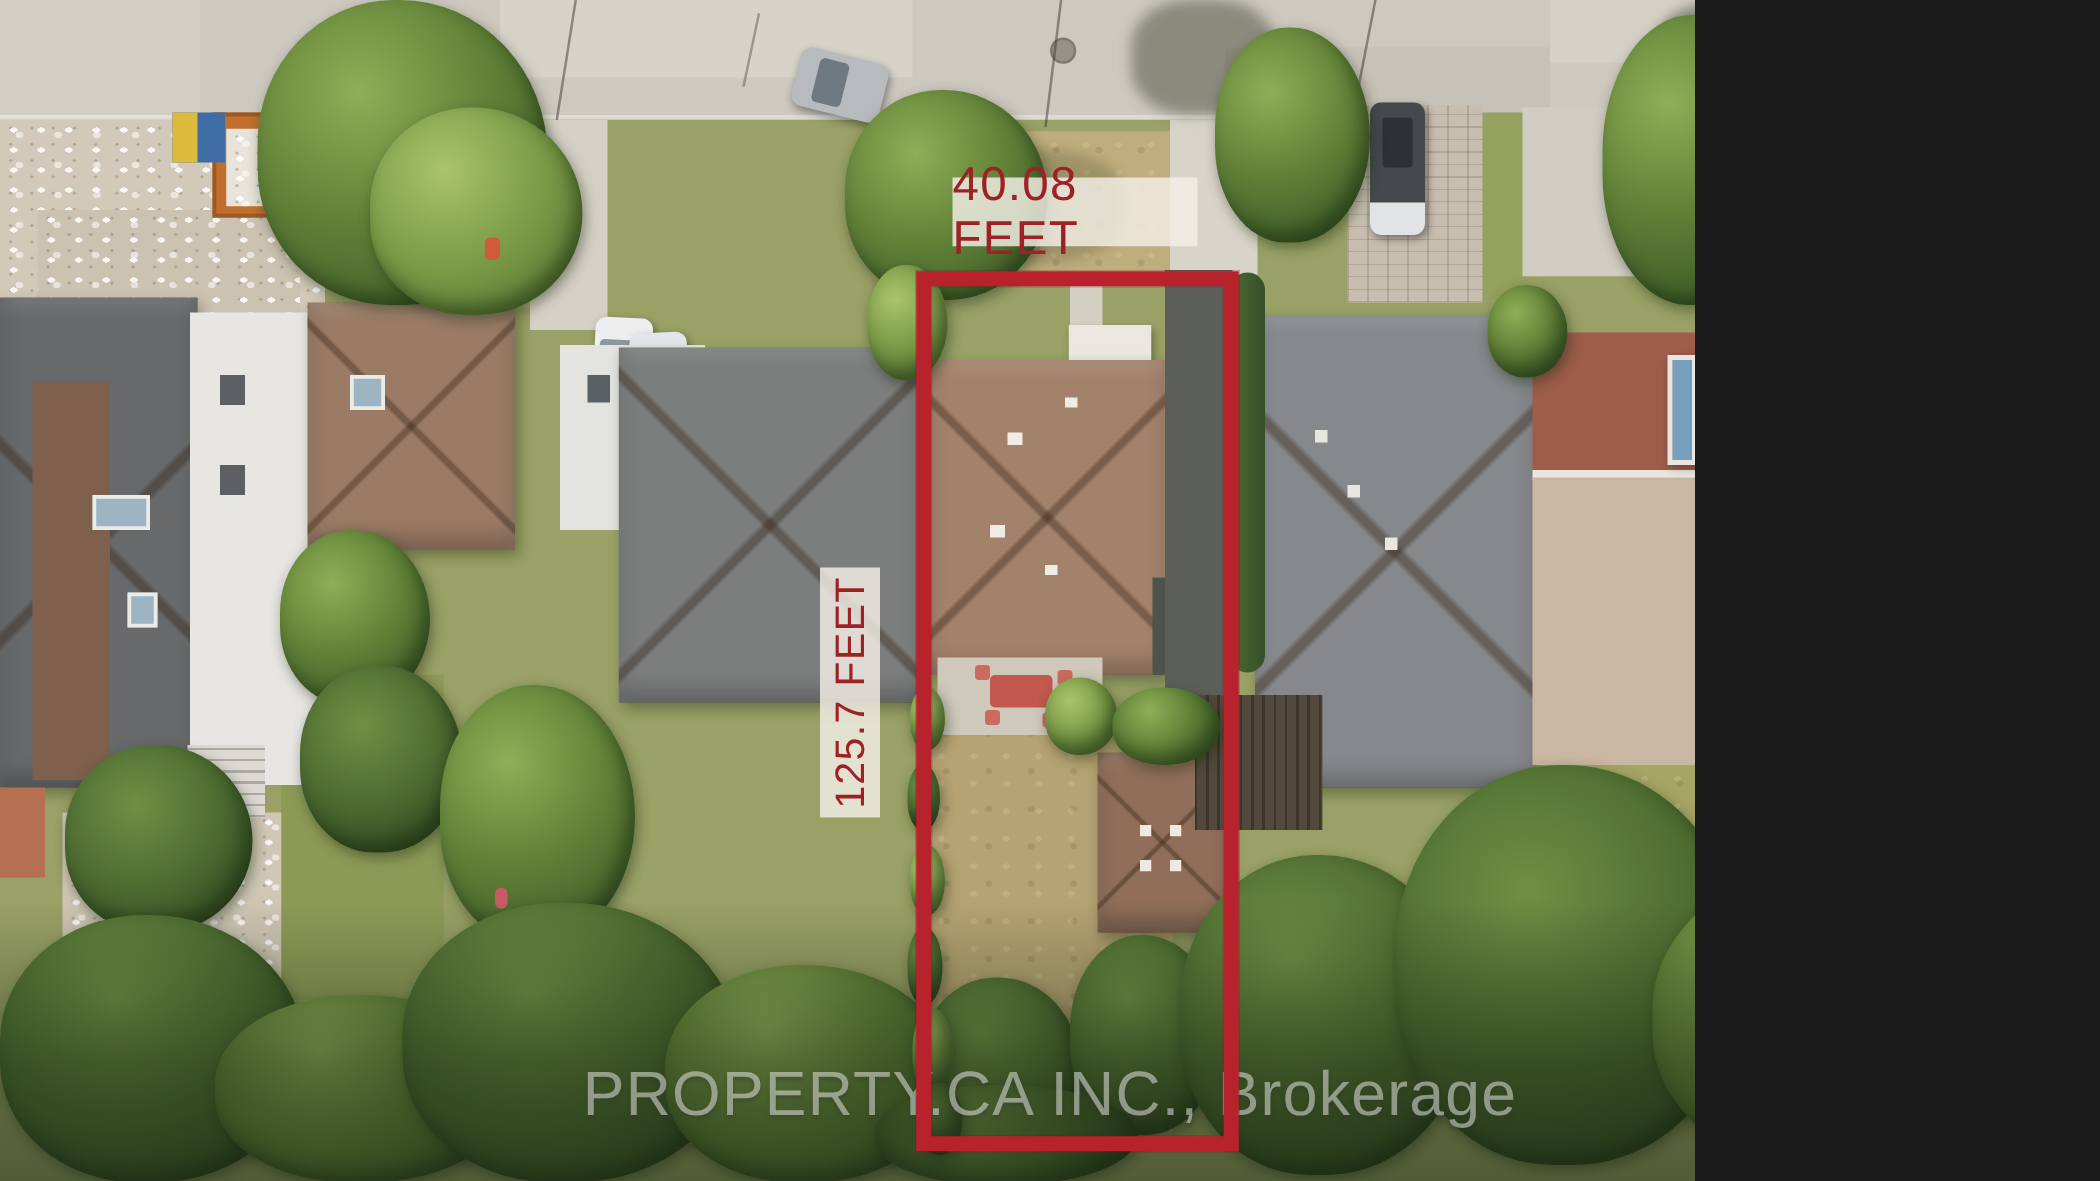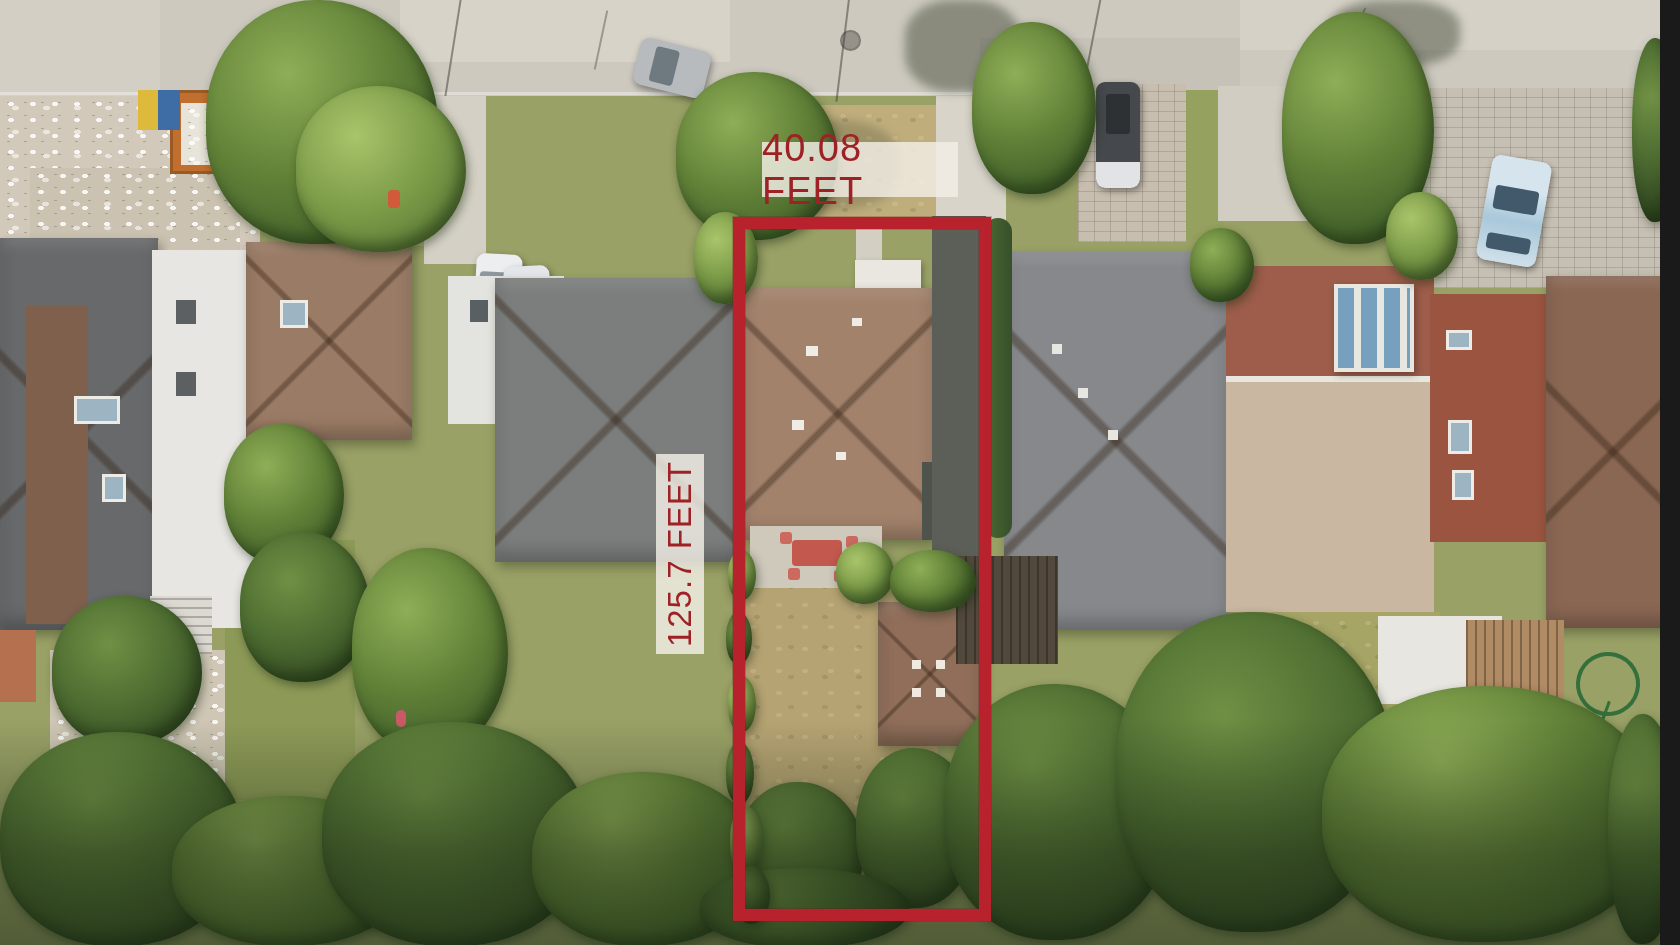--- a/index.html
+++ b/index.html
@@ -1,16 +1,16 @@
 <!DOCTYPE html>
 <html><head>
 <meta charset="utf-8">
 <style>
   html,body{margin:0;padding:0;background:#1a1a1a}
-  .stage{position:relative;width:1660px;height:945px;overflow:hidden;background:#99a166;font-family:"Liberation Sans",sans-serif}
+  .stage{position:relative;width:1356px;height:945px;overflow:hidden;background:#99a166;font-family:"Liberation Sans",sans-serif}
   .a{position:absolute}
   .hip{position:absolute;background:
     linear-gradient(45deg, transparent 48.4%, rgba(50,32,18,.38) 49.4%, rgba(50,32,18,.38) 50.6%, transparent 51.6%),
     linear-gradient(135deg, transparent 48.4%, rgba(50,32,18,.38) 49.4%, rgba(50,32,18,.38) 50.6%, transparent 51.6%),
     var(--c,#96785f);
     box-shadow: inset 0 -10px 16px rgba(0,0,0,.22), inset 0 8px 12px rgba(255,255,255,.10), 3px 5px 10px rgba(22,28,14,.35)}
   .tree{position:absolute;border-radius:48% 52% 50% 46%;background:radial-gradient(circle at 35% 30%, #8fae57 0%, #628238 45%, #46652c 78%, #3a5526 100%);box-shadow: inset -6px -8px 14px rgba(20,35,12,.5), 2px 4px 10px rgba(25,40,15,.45)}
   .tree.dk{background:radial-gradient(circle at 38% 32%, #6f9044 0%, #4d6c31 48%, #374f24 80%, #2d421e 100%)}
   .tree.lt{background:radial-gradient(circle at 35% 30%, #a9c46a 0%, #7a9a47 50%, #5a7836 88%)}
   .shadow{position:absolute;background:rgba(38,48,28,.40);filter:blur(5px);border-radius:40%}
@@ -190,14 +190,15 @@
 
   <div class="a" style="left:0;top:720px;width:1680px;height:225px;background:linear-gradient(rgba(28,42,20,0), rgba(28,42,20,.45) 60%, rgba(24,38,18,.55));pointer-events:none"></div>
 
   <div class="outline" style="left:733px;top:217px;width:258px;height:704px"></div>
   <div class="dimlabel" style="left:762px;top:142px;width:196px;height:55px;font-size:38px">
     <span>40.08 FEET</span>
   </div>
   <div class="dimlabel" style="left:656px;top:454px;width:48px;height:200px;font-size:33px">
     <span style="writing-mode:vertical-rl;transform:rotate(180deg);white-space:nowrap">125.7 FEET</span>
   </div>
+  <div class="wm">PROPERTY.CA INC., Brokerage</div>
 
 </div>
 
 </body></html>

